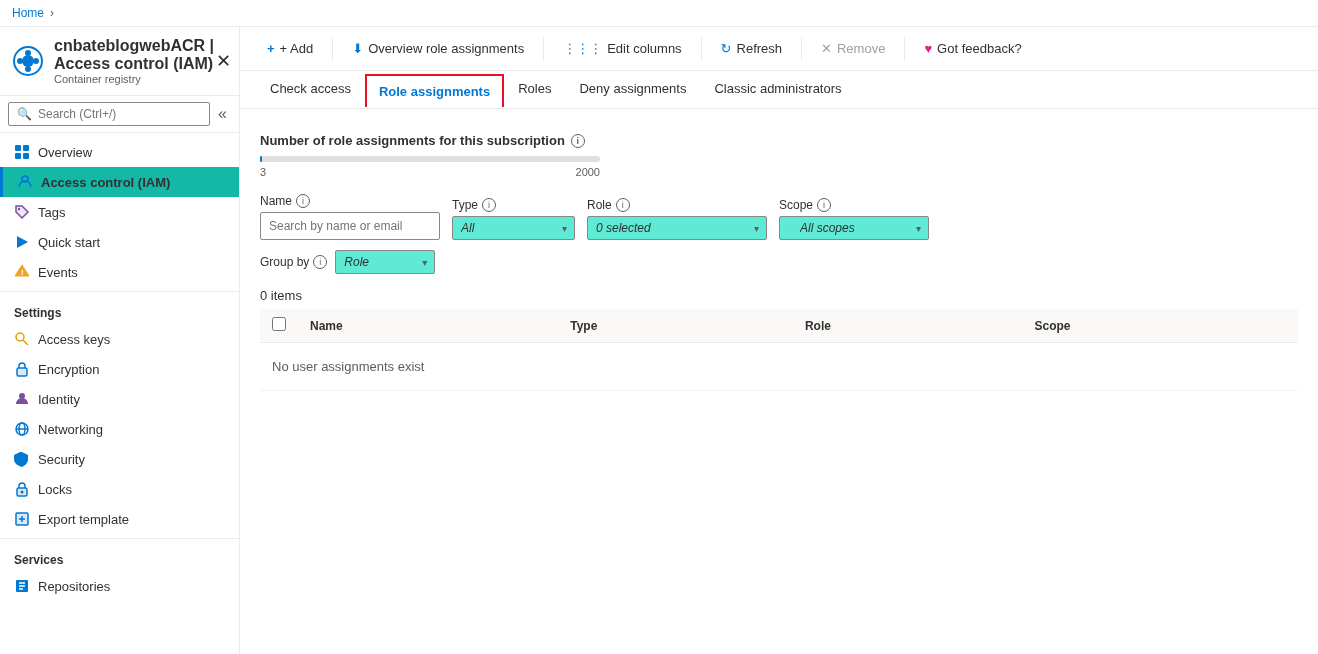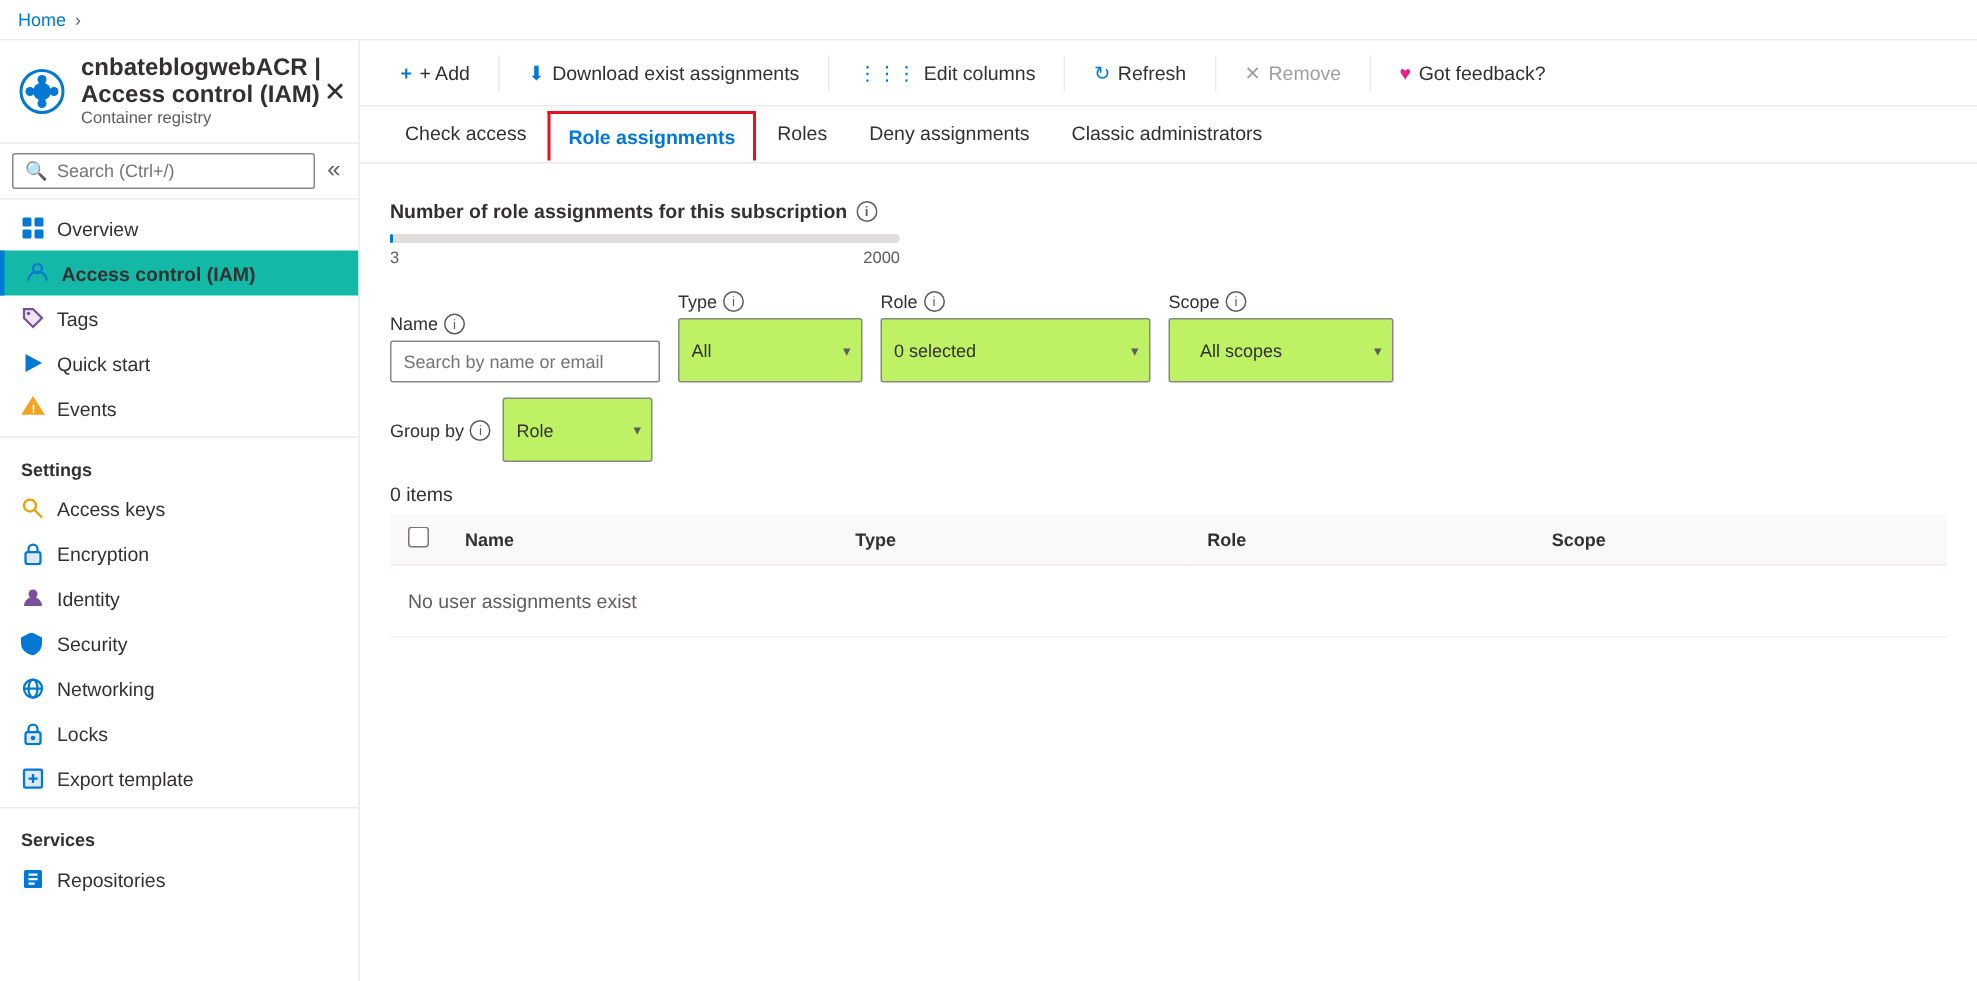--- a/index.html
+++ b/index.html
@@ -54,21 +54,21 @@
 
     .progress-bar-container { background: #e1dfdd; height: 6px; border-radius: 3px; width: 340px; margin-bottom: 4px; }
     .progress-bar-fill { background: #0078d4; height: 100%; border-radius: 3px; width: 0.5%; }
     .progress-labels { display: flex; justify-content: space-between; width: 340px; font-size: 11px; color: #605e5c; margin-bottom: 16px; }
 
     
     .filters-row { display: flex; align-items: flex-end; gap: 12px; margin-bottom: 10px; flex-wrap: wrap; }
     .filter-group { display: flex; flex-direction: column; gap: 4px; }
     .filter-label { font-size: 12px; color: #323130; display: flex; align-items: center; gap: 4px; }
     .filter-input { height: 28px; border: 1px solid #8a8886; padding: 0 8px; font-size: 12px; border-radius: 2px; outline: none; color: #323130; background: #fff; }
-    .filter-select { height: 43px; border: 1px solid #8a8886; padding: 0 8px; font-size: 12px; border-radius: 2px; outline: none; color: #323130; background: #bef264; appearance: none; padding-right: 24px; min-width: 100px; cursor: pointer; }
+    .filter-select { height: 24px; border: 1px solid #8a8886; padding: 0 8px; font-size: 12px; border-radius: 2px; outline: none; color: #323130; background: #5eead4; appearance: none; padding-right: 24px; min-width: 100px; cursor: pointer; font-style: italic; }
     .select-wrapper { position: relative; display: inline-block; }
     .select-wrapper::after { content: '▾'; position: absolute; right: 8px; top: 50%; transform: translateY(-50%); font-size: 10px; color: #605e5c; pointer-events: none; }
     .filter-wide { min-width: 180px; }
     .filter-role { min-width: 180px; }
     .filter-scope { min-width: 150px; padding-left: 20px; }
 
     .groupby-row { display: flex; align-items: center; gap: 8px; margin-bottom: 14px; }
 
     
     .items-count { font-size: 13px; margin-bottom: 6px; color: #323130; }
@@ -201,34 +201,34 @@
             <svg width="16" height="16" viewBox="0 0 16 16" fill="none">
                 <circle cx="8" cy="5" r="3" fill="#7a4f9c"></circle>
                 <path d="M2 13c0-3.3 2.7-6 6-6s6 2.7 6 6" fill="#7a4f9c"></path>
               </svg>
           </div>
           <span class="item-label">Identity</span>
         </div>
         <div class="sidebar-item">
           <div class="sidebar-item-icon">
             <svg width="16" height="16" viewBox="0 0 16 16" fill="none">
-                <path d="M8 1l6 3v4c0 3.5-2.5 6.5-6 8C2.5 14.5 0 11.5 0 8V4l6-3z" fill="#0078d4"></path>
-              </svg>
-          </div>
-          <span class="item-label">Security</span>
-        </div>
-        <div class="sidebar-item">
-          <div class="sidebar-item-icon">
-            <svg width="16" height="16" viewBox="0 0 16 16" fill="none">
                 <circle cx="8" cy="8" r="6" stroke="#0078d4" stroke-width="1.5"></circle>
                 <ellipse cx="8" cy="8" rx="3" ry="6" stroke="#0078d4" stroke-width="1.5"></ellipse>
                 <path d="M2 8h12" stroke="#0078d4" stroke-width="1.5"></path>
               </svg>
           </div>
           <span class="item-label">Networking</span>
+        </div>
+        <div class="sidebar-item">
+          <div class="sidebar-item-icon">
+            <svg width="16" height="16" viewBox="0 0 16 16" fill="none">
+                <path d="M8 1l6 3v4c0 3.5-2.5 6.5-6 8C2.5 14.5 0 11.5 0 8V4l6-3z" fill="#0078d4"></path>
+              </svg>
+          </div>
+          <span class="item-label">Security</span>
         </div>
         <div class="sidebar-item">
           <div class="sidebar-item-icon">
             <svg width="16" height="16" viewBox="0 0 16 16" fill="none">
                 <rect x="3" y="7" width="10" height="8" rx="1.5" stroke="#0078d4" stroke-width="1.5" fill="#dce9f5"></rect>
                 <path d="M5 7V5a3 3 0 016 0v2" stroke="#0078d4" stroke-width="1.5" fill="none"></path>
                 <circle cx="8" cy="11" r="1.5" fill="#0078d4"></circle>
               </svg>
           </div>
           <span class="item-label">Locks</span>
@@ -261,21 +261,21 @@
     <div class="content">
 
       <div class="toolbar">
         <button class="toolbar-btn">
           <span style="color:#0078d4;font-weight:bold;">+</span>
           <span>+ Add</span>
         </button>
         <div class="toolbar-separator"></div>
         <button class="toolbar-btn">
           <span style="color:#0078d4;">⬇</span>
-          <span>Download exist assignments</span>
+          <span>Overview role assignments</span>
         </button>
         <div class="toolbar-separator"></div>
         <button class="toolbar-btn">
           <span style="color:#0078d4;">⋮⋮⋮</span>
           <span>Edit columns</span>
         </button>
         <div class="toolbar-separator"></div>
         <button class="toolbar-btn">
           <span style="color:#0078d4;">↻</span>
           <span>Refresh</span>

